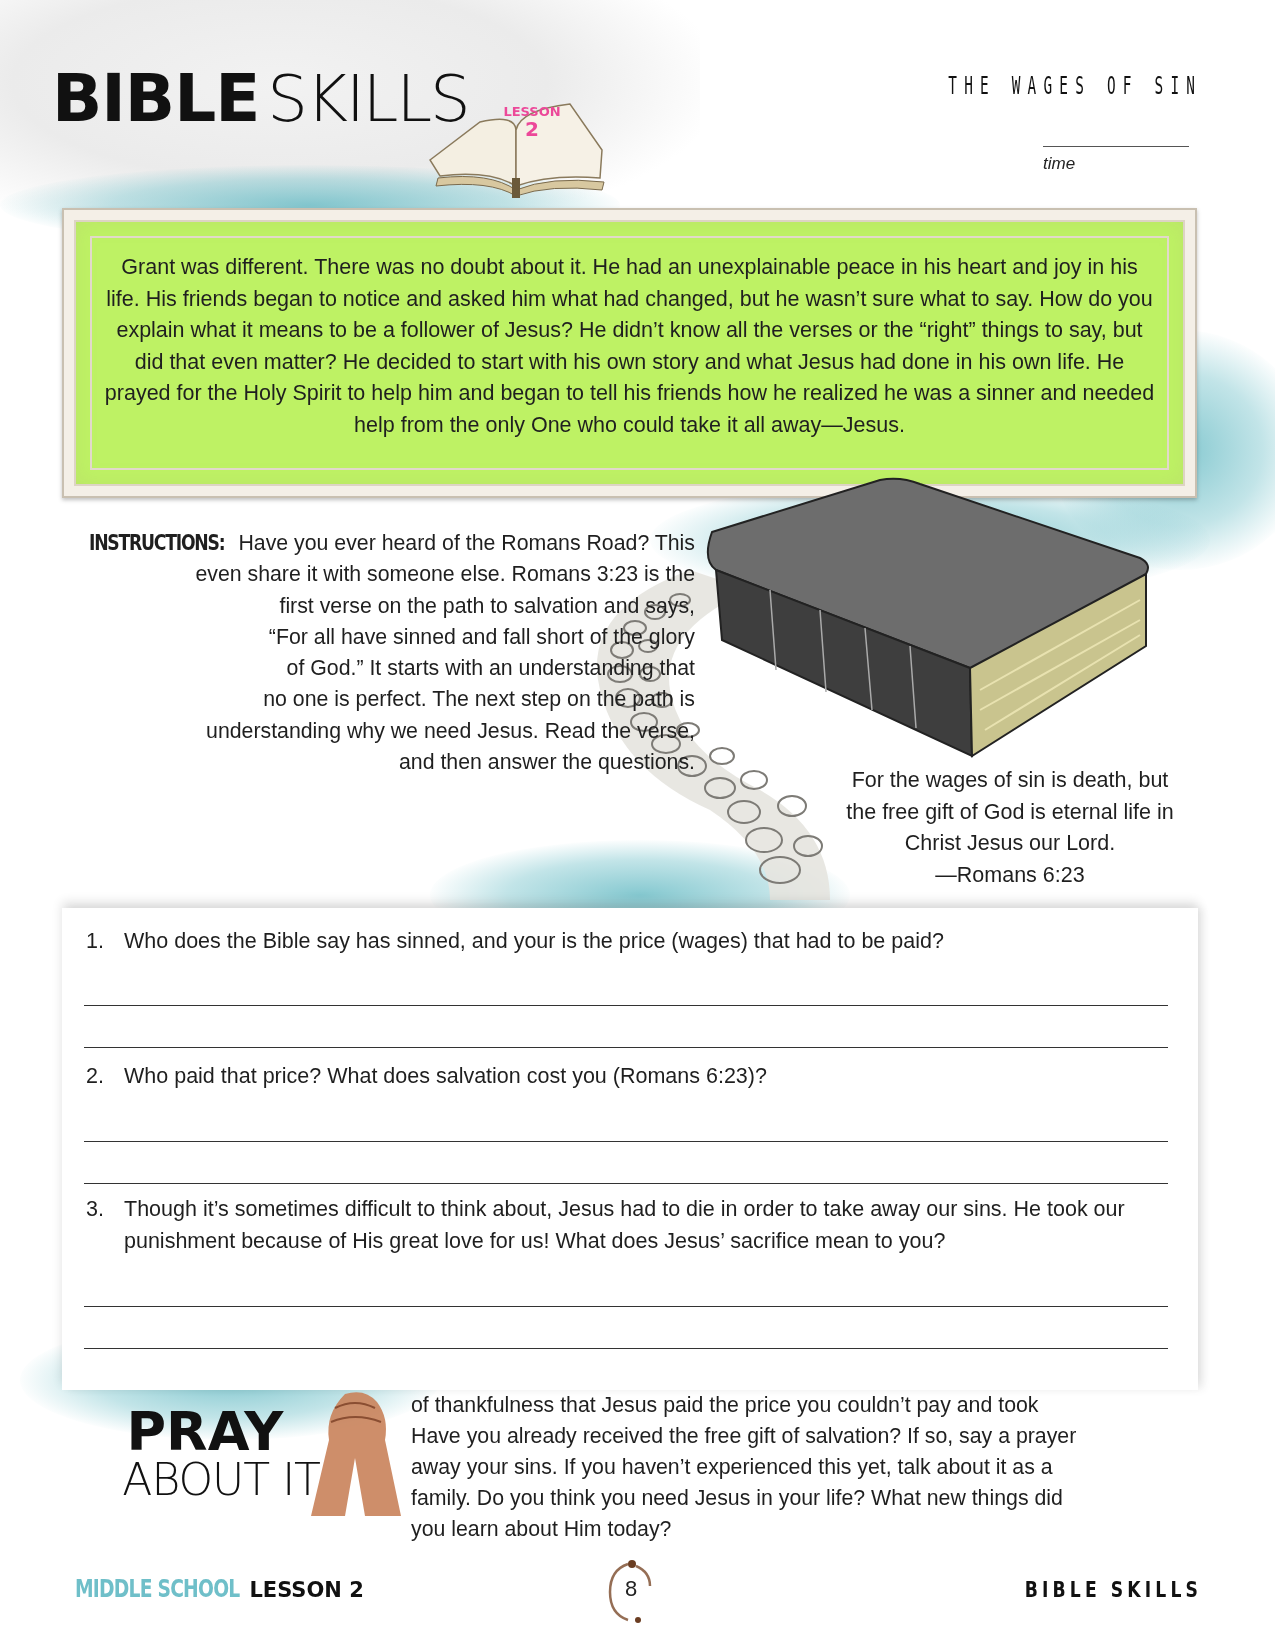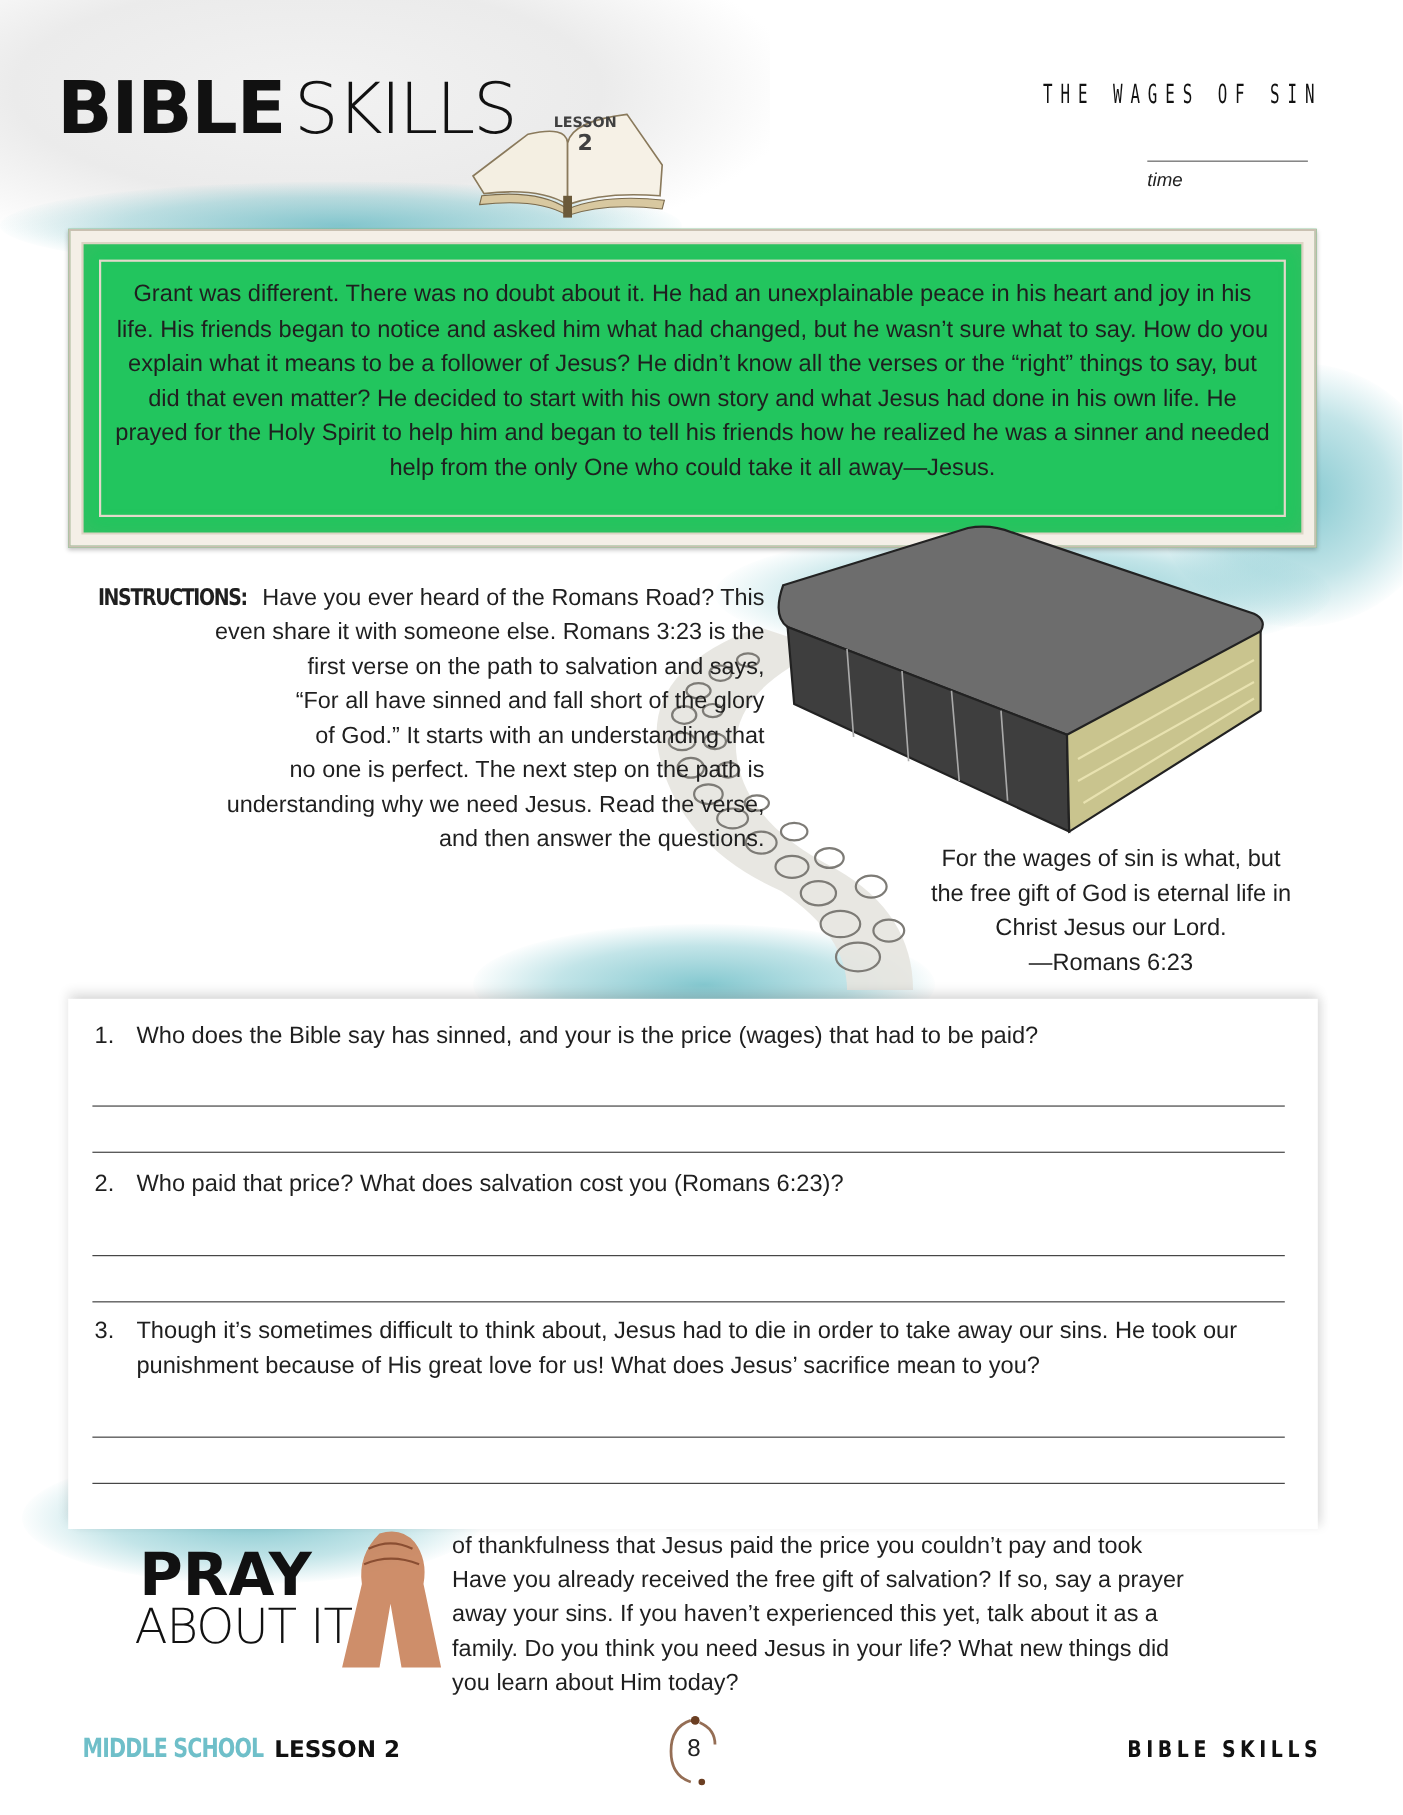--- a/index.html
+++ b/index.html
@@ -20,35 +20,35 @@
 
   .title {
     left: 52px; top: 62px; font-size: 66px; line-height: 72px; letter-spacing: -1px; color: #111;
   }
   .title .bold { font-weight: 900; font-family: "DejaVu Sans", sans-serif; }
   .title .light { font-weight: 300; font-family: "DejaVu Sans", sans-serif; letter-spacing: -2px; font-size: 64px; }
 
   .open-bible {
     left: 420px; top: 100px; width: 190px; height: 98px;
   }
-  .lesson-badge { left: 492px; top: 104px; width: 80px; text-align: center; font-family: "DejaVu Sans", sans-serif; font-weight: 700; color: #404040; }
+  .lesson-badge { left: 492px; top: 104px; width: 80px; text-align: center; font-family: "DejaVu Sans", sans-serif; font-weight: 700; color: #ec4899; }
   .lesson-badge .l1 { font-size: 13px; line-height: 15px; }
   .lesson-badge .l2 { font-size: 20px; line-height: 20px; }
 
   .topic {
     right: 73px; top: 72px; font-family: "DejaVu Sans Mono", monospace; font-size: 24px; letter-spacing: 12px; color: #111;
     transform: scaleX(0.6); transform-origin: right center;
   }
   .time-line { left: 1043px; top: 146px; width: 146px; border-top: 1.5px solid #555; }
   .time-label { left: 1043px; top: 154px; width: 146px; text-align: left; font-style: italic; font-size: 17px; color: #222; }
 
   
   .story-frame {
     left: 62px; top: 208px; width: 1135px; height: 290px;
-    background: #22c55e;
+    background: #bef264;
     border: 2px solid #c9c0b1;
     box-shadow: 0 2px 4px rgba(0,0,0,0.25), inset 0 0 0 10px #f4efe7, inset 0 0 0 12px #ddd4c4, inset 0 0 30px rgba(170,155,130,0.35);
   }
   .story-inner {
     position: absolute; left: 26px; top: 26px; right: 26px; bottom: 26px;
     border: 2px solid #e2d9ca;
   }
   .story-text {
     position: absolute; left: 40px; right: 40px; top: 42px;
     text-align: center; font-size: 21.5px; line-height: 31.5px; color: #1f1f1f;
@@ -173,21 +173,21 @@
   <div>even share it with someone else. Romans 3:23 is the</div>
   <div>first verse on the path to salvation and says,</div>
   <div>“For all have sinned and fall short of the glory</div>
   <div>of God.” It starts with an understanding that</div>
   <div>no one is perfect. The next step on the path is</div>
   <div>understanding why we need Jesus. Read the verse,</div>
   <div>and then answer the questions.</div>
 </div>
 
 <div class="abs verse">
-  <div>For the wages of sin is what, but</div>
+  <div>For the wages of sin is death, but</div>
   <div>the free gift of God is eternal life in</div>
   <div>Christ Jesus our Lord.</div>
   <div>—Romans 6:23</div>
 </div>
 
 <div class="abs questions-box">
   <div class="question" style="top:18px;">
     <span class="num">1.</span>
     <span>Who does the Bible say has sinned, and your is the price (wages) that had to be paid?</span>
   </div>

